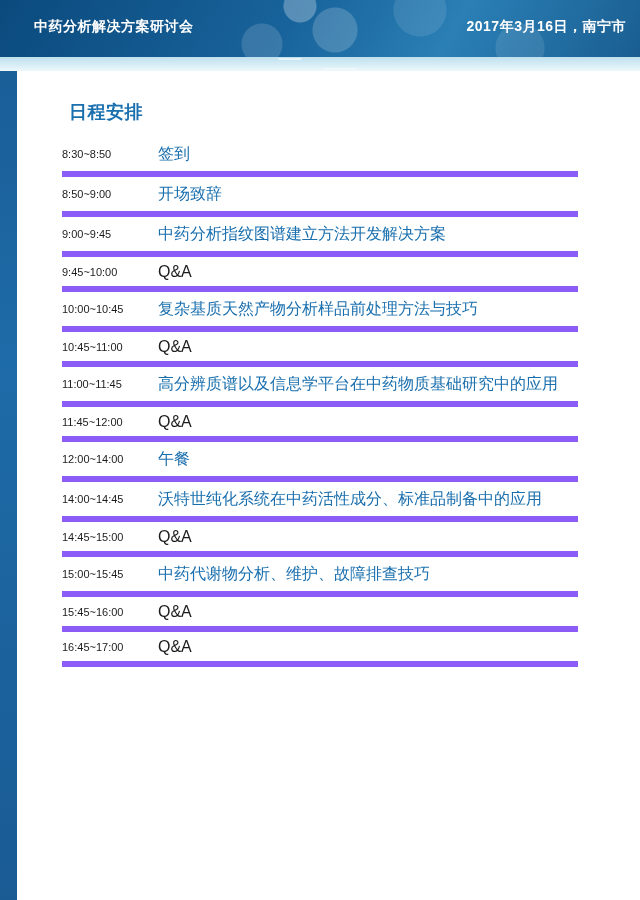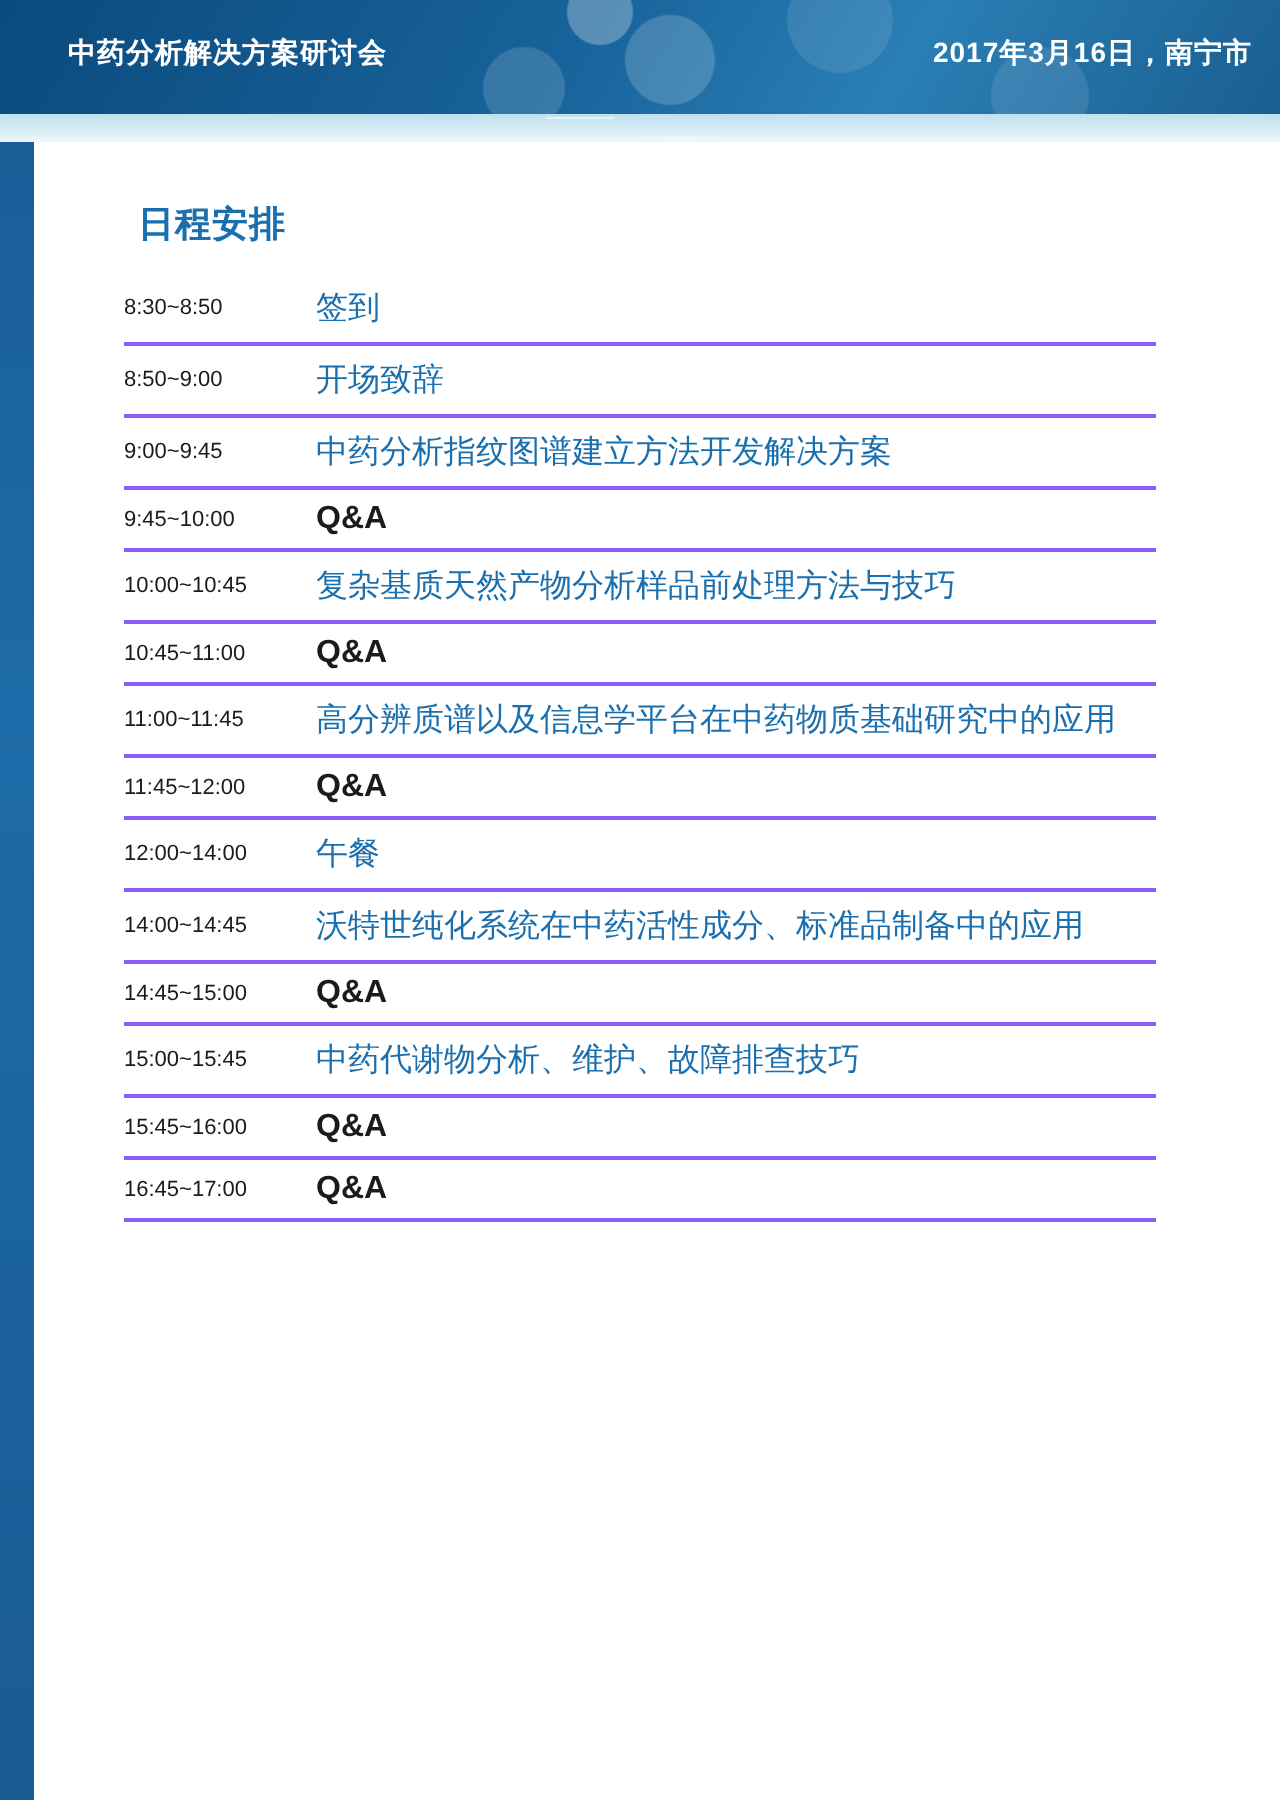--- a/index.html
+++ b/index.html
@@ -100,42 +100,41 @@
   }
   table.agenda {
     position: absolute;
     left: 62px;
     top: 66px;
     width: 516px;
     border-collapse: collapse;
     table-layout: fixed;
   }
   table.agenda td {
-    border-bottom: 2px solid #8b5cf6;
+    border-bottom: 6px solid #8b5cf6;
     padding: 0;
     vertical-align: middle;
     height: 29px;
     margin-left: 37px;
   }
   td.time {
     width: 96px;
     padding-left: 6px;
     color: #1b1b1b;
     font-size: 11px;
     white-space: nowrap;
   }
   td.topic {
     color: #1a6fae;
     font-size: 16px;
     white-space: nowrap;
     overflow: hidden;
   }
   td.topic.qa {
     color: #1b1b1b;
-    font-weight: bold;
   }
   tr.tall td {
     height: 34px;
   }
 </style>
 </head>
 <body>
 
 <div class="page">
 

